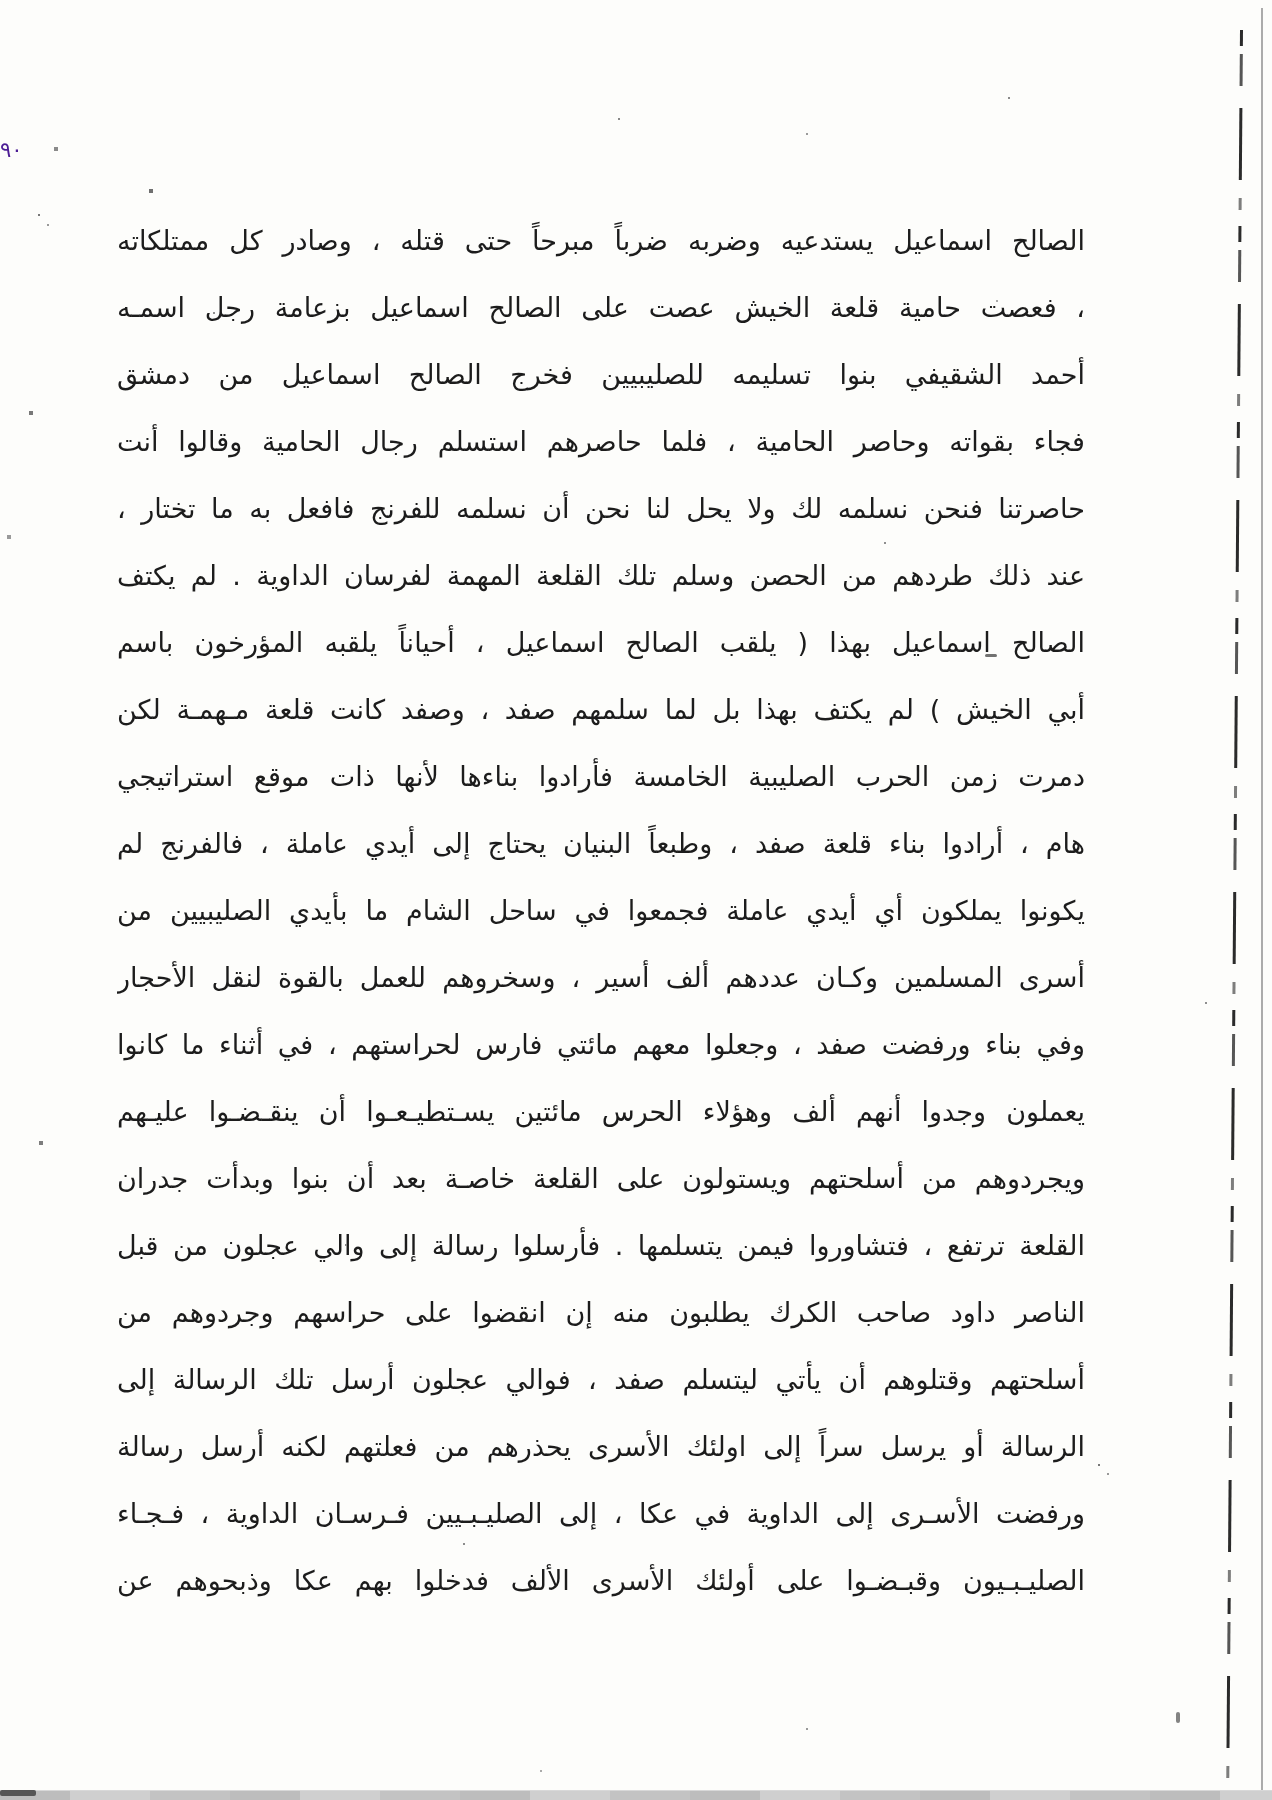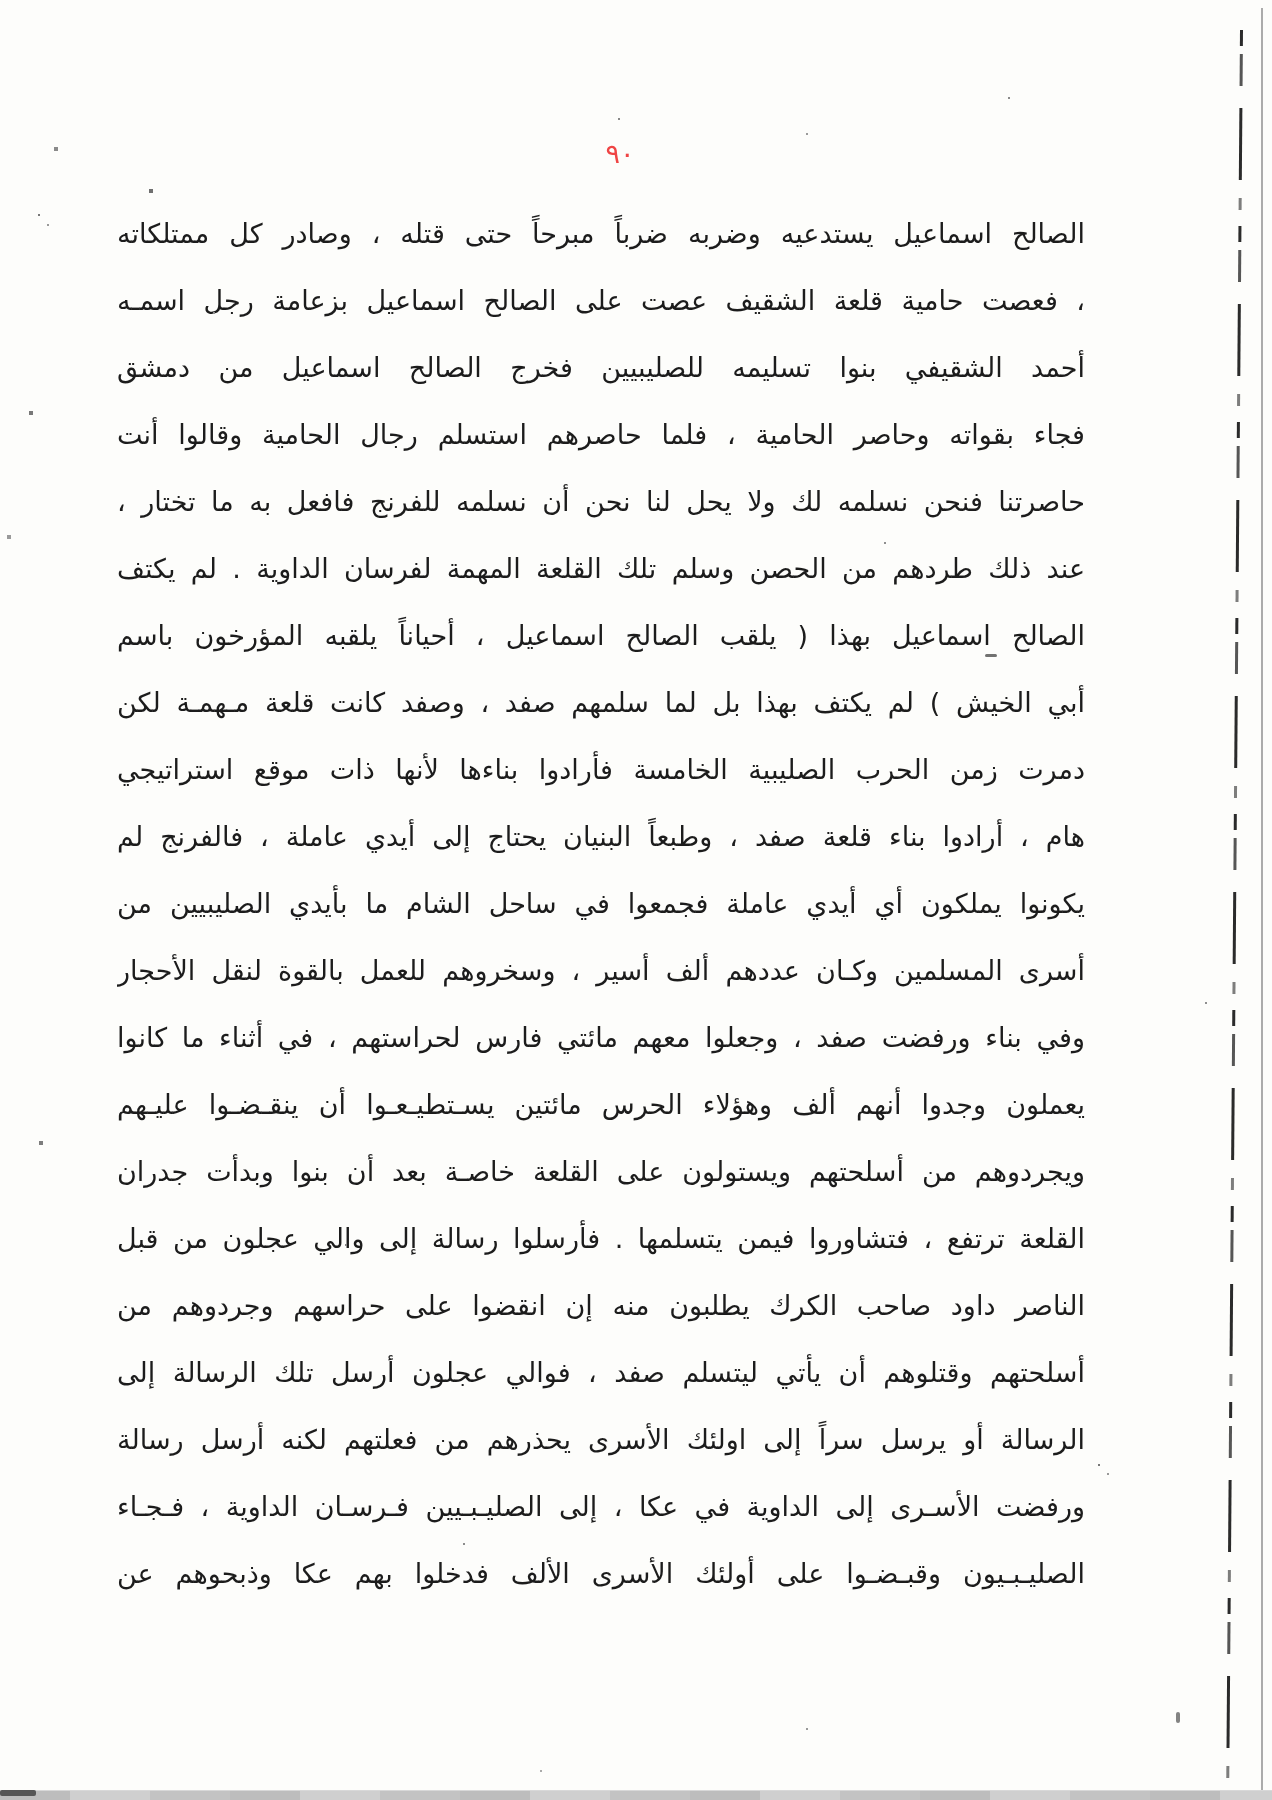--- a/index.html
+++ b/index.html
@@ -15,29 +15,29 @@
     overflow: hidden;
     font-family: "DejaVu Sans", sans-serif;
     color: #1c1c1c;
   }
   
   .page-number {
     position: absolute;
     top: 138px;
     left: 0;
     width: 1240px;
-    text-align: center;
-    font-size: 27px;
+    text-align: left;
+    font-size: 21px;
     letter-spacing: 2px;
-    color: #ef4444;
+    color: #4c1d95;
   }
   
   .text-block {
     position: absolute;
-    top: 200px;
+    top: 207px;
     right: 187px;
     width: 968px;
     direction: rtl;
     font-size: 27px;
     color: #1c1c1c;
   }
   .text-line {
     height: 67px;
     line-height: 67px;
     text-align: justify;
@@ -148,21 +148,21 @@
 </style>
 </head>
 <body>
 
 <div class="page">
 
   <div class="page-number">٩٠</div>
 
   <div class="text-block">
     <div class="text-line">الصالح اسماعيل يستدعيه وضربه ضرباً مبرحاً حتى قتله ، وصادر كل ممتلكاته</div>
-    <div class="text-line">، فعصت حامية قلعة الشقيف عصت على الصالح اسماعيل بزعامة رجل اسمـه</div>
+    <div class="text-line">، فعصت حامية قلعة الخيش عصت على الصالح اسماعيل بزعامة رجل اسمـه</div>
     <div class="text-line">أحمد الشقيفي بنوا تسليمه للصليبيين فخرج الصالح اسماعيل من دمشق</div>
     <div class="text-line">فجاء بقواته وحاصر الحامية ، فلما حاصرهم استسلم رجال الحامية وقالوا أنت</div>
     <div class="text-line">حاصرتنا فنحن نسلمه لك ولا يحل لنا نحن أن نسلمه للفرنج فافعل به ما تختار ،</div>
     <div class="text-line">عند ذلك طردهم من الحصن وسلم تلك القلعة المهمة لفرسان الداوية . لم يكتف</div>
     <div class="text-line">الصالح اسماعيل بهذا ( يلقب الصالح اسماعيل ، أحياناً يلقبه المؤرخون باسم</div>
     <div class="text-line">أبي الخيش ) لم يكتف بهذا بل لما سلمهم صفد ، وصفد كانت قلعة مـهمـة لكن</div>
     <div class="text-line">دمرت زمن الحرب الصليبية الخامسة فأرادوا بناءها لأنها ذات موقع استراتيجي</div>
     <div class="text-line">هام ، أرادوا بناء قلعة صفد ، وطبعاً البنيان يحتاج إلى أيدي عاملة ، فالفرنج لم</div>
     <div class="text-line">يكونوا يملكون أي أيدي عاملة فجمعوا في ساحل الشام ما بأيدي الصليبيين من</div>
     <div class="text-line">أسرى المسلمين وكـان عددهم ألف أسير ، وسخروهم للعمل بالقوة لنقل الأحجار</div>

